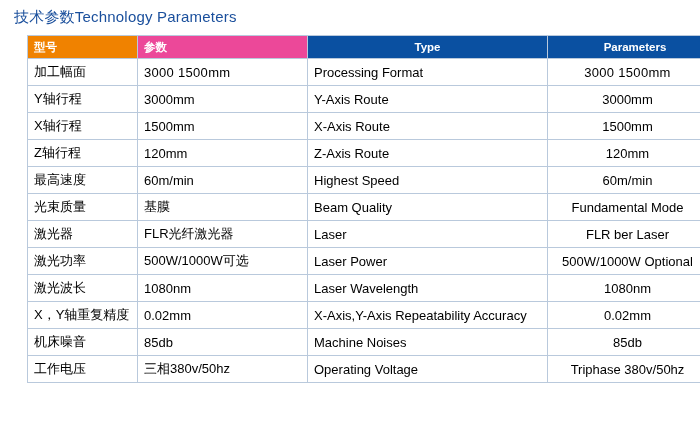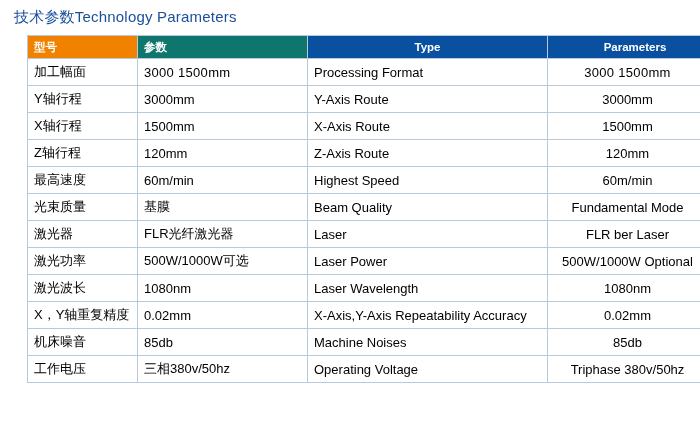--- a/index.html
+++ b/index.html
@@ -46,21 +46,21 @@
     color: #ffffff;
     border: 1px solid #b9c9dc;
     padding: 0 6px;
     white-space: nowrap;
   }
   th.h-model {
     background: #f08200;
     text-align: left;
   }
   th.h-param-cn {
-    background: #0f766e;
+    background: #ec4899;
     text-align: left;
   }
   th.h-type {
     background: #0a50a1;
     text-align: center;
   }
   th.h-param-en {
     background: #0a50a1;
     text-align: center;
     padding-left: 21px;

